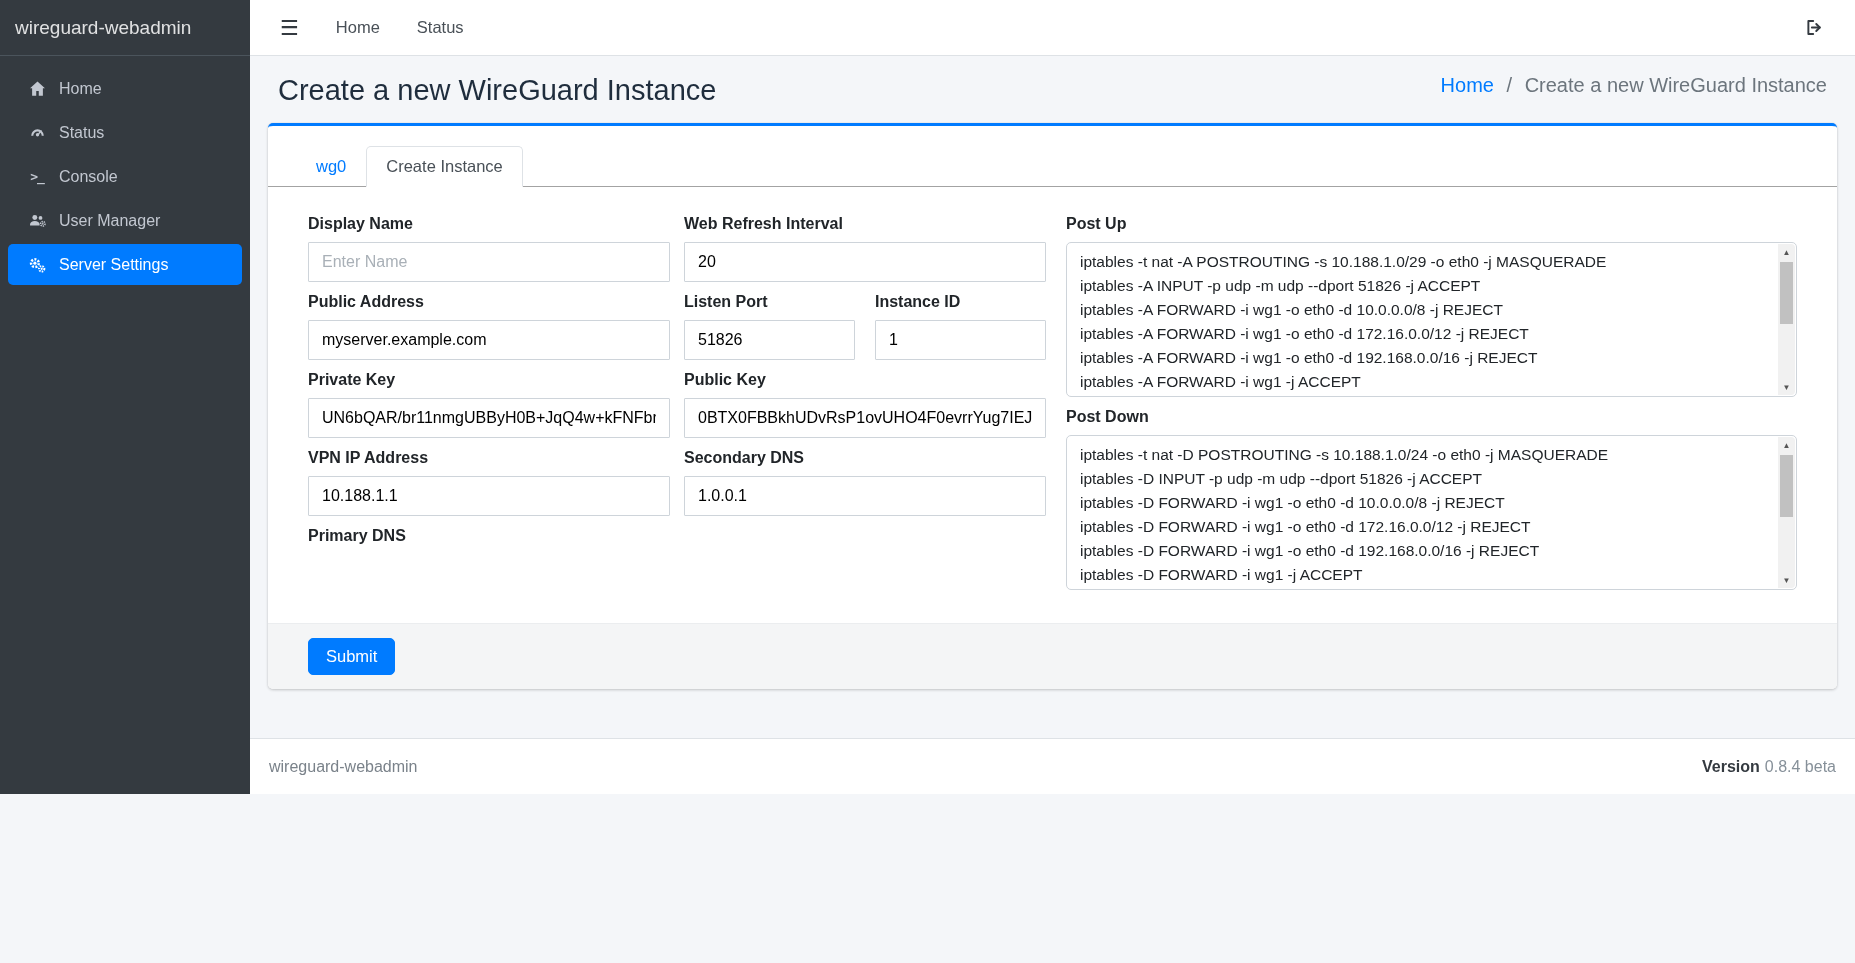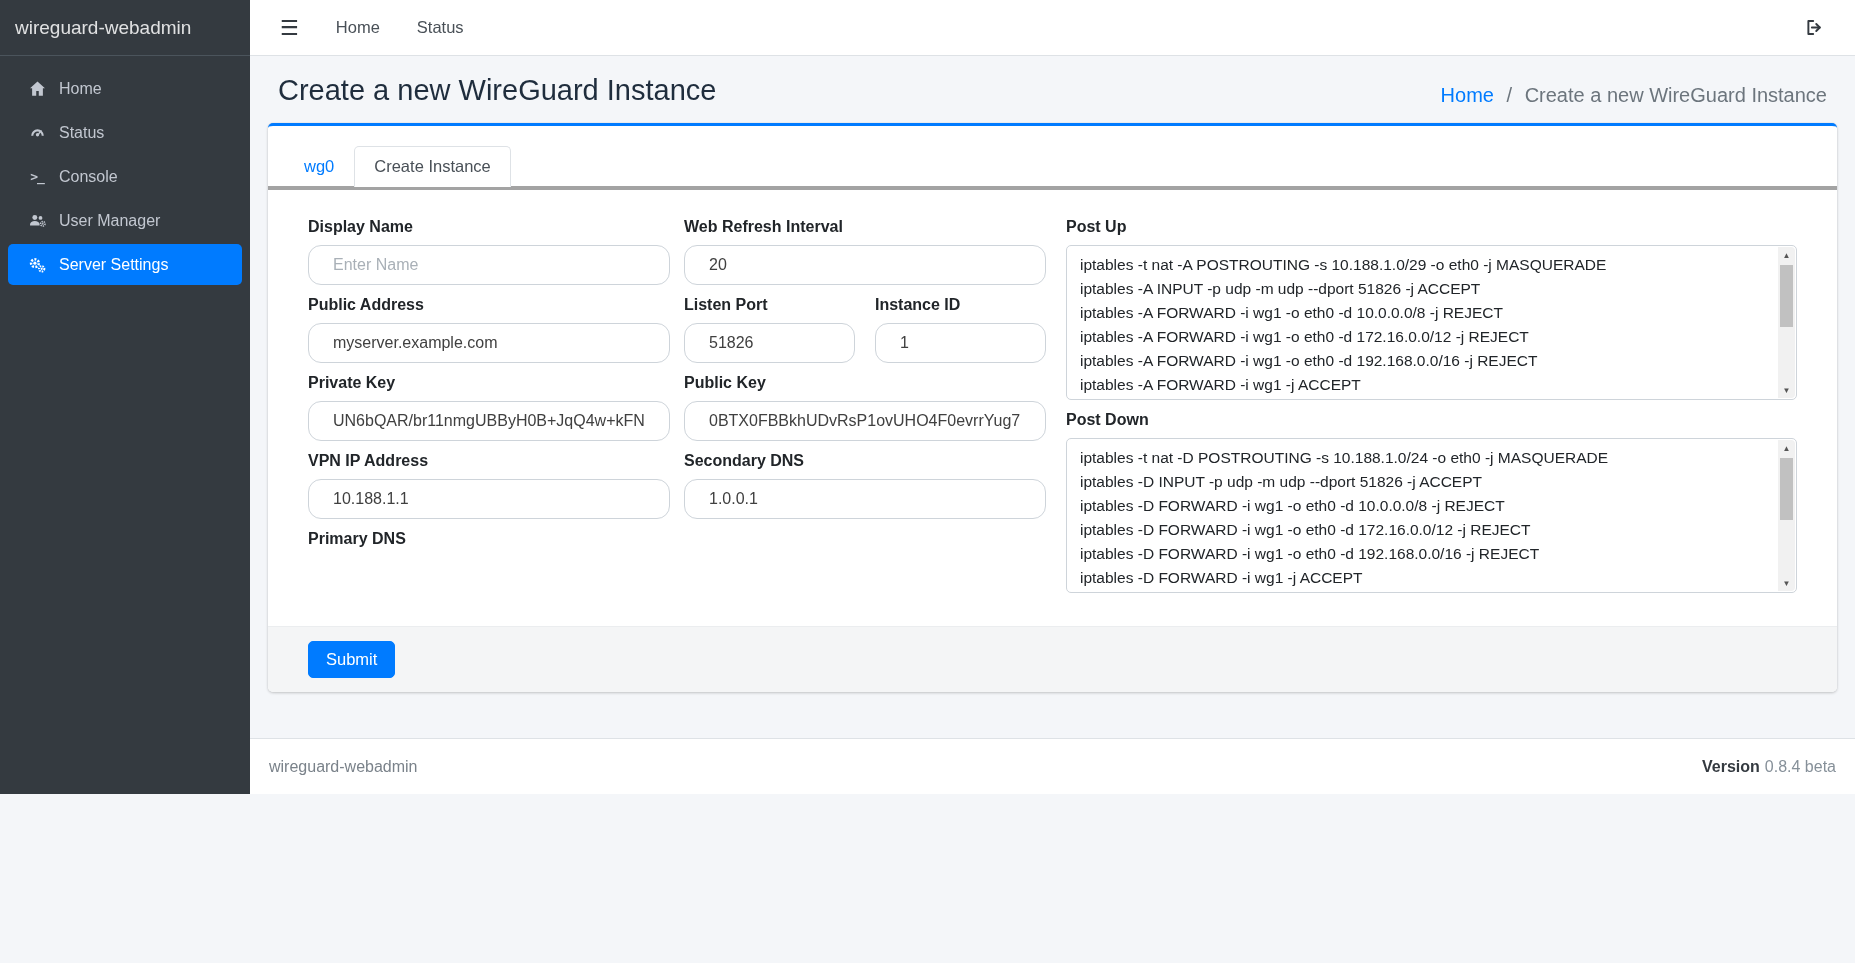--- a/index.html
+++ b/index.html
@@ -25,44 +25,44 @@
   
   .main{flex:1;display:flex;flex-direction:column;min-width:0}
   .topbar{height:55px;background:#fff;border-bottom:1px solid #dee2e6;
     display:flex;align-items:center;justify-content:space-between;padding:0 30px;flex-shrink:0}
   .topbar-left{display:flex;align-items:center;gap:37px}
   .hamburger{font-size:21px;color:#343a40;cursor:pointer;line-height:1}
   .top-link{font-size:16.5px;color:#495057;text-decoration:none;cursor:pointer}
   .logout{color:#343a40;cursor:pointer;display:flex}
 
   .content{flex:1;padding:0 18px;min-height:0}
-  .page-head{display:flex;justify-content:space-between;align-items:flex-end;padding:18px 10px 16px 10px}
+  .page-head{display:flex;justify-content:space-between;align-items:flex-start;padding:18px 10px 16px 10px}
   .page-head h1{margin:0;font-size:29px;font-weight:500;color:#1f2d3d}
   .breadcrumb{font-size:20px}
   .breadcrumb a{color:#007bff;text-decoration:none;cursor:pointer}
   .breadcrumb .sep{color:#6c757d;margin:0 7px}
   .breadcrumb .cur{color:#6c757d}
 
   
   .card{background:#fff;border-top:3px solid #007bff;border-radius:5px;
     box-shadow:0 0 1px rgba(0,0,0,.125),0 1px 3px rgba(0,0,0,.2)}
-  .tabs{display:flex;border-bottom:4px solid #a3a3a3;padding:20px 0 0 16px}
+  .tabs{display:flex;border-bottom:1px solid #a3a3a3;padding:20px 0 0 28px}
   .tab{padding:10px 19px;font-size:16.5px;color:#007bff;cursor:pointer;text-decoration:none;
     border:1px solid transparent;border-radius:5px 5px 0 0;margin-bottom:-1px}
   .tab.active{color:#495057;background:#fff;border-color:#dee2e6 #dee2e6 #fff #dee2e6}
 
   .card-body{padding:28px 40px 22px 40px}
   .form-grid{display:flex}
   .col-1{width:362px;margin-right:14px;flex-shrink:0}
   .col-2{width:362px;margin-right:20px;flex-shrink:0}
   .col-3{flex:1;min-width:0}
   .fg{margin-bottom:11px}
   .fg label{display:block;font-weight:700;font-size:16px;margin-bottom:9px;color:#212529}
-  .form-control{display:block;width:100%;height:40px;padding:8px 24px;font-size:16px;color:#404040;
-    border:1px solid #ced4da;border-radius:13px;background:#fff;box-sizing:border-box;font-family:inherit;
+  .form-control{display:block;width:100%;height:40px;padding:8px 13px;font-size:16px;color:#000000;
+    border:1px solid #ced4da;border-radius:1px;background:#fff;box-sizing:border-box;font-family:inherit;
     overflow:hidden;white-space:nowrap;text-overflow:clip}
   input.form-control::placeholder{color:#a9b0b7;opacity:1}
   .row-2{display:flex;gap:20px}
   .row-2 .fg{flex:1}
   .select-wrap{position:relative}
   select.form-control{appearance:none;-webkit-appearance:none;-moz-appearance:none;padding-right:32px;cursor:pointer}
   .caret{position:absolute;right:13px;top:17px;width:0;height:0;pointer-events:none;
     border-left:5px solid transparent;border-right:5px solid transparent;border-top:6px solid #343a40}
 
   

